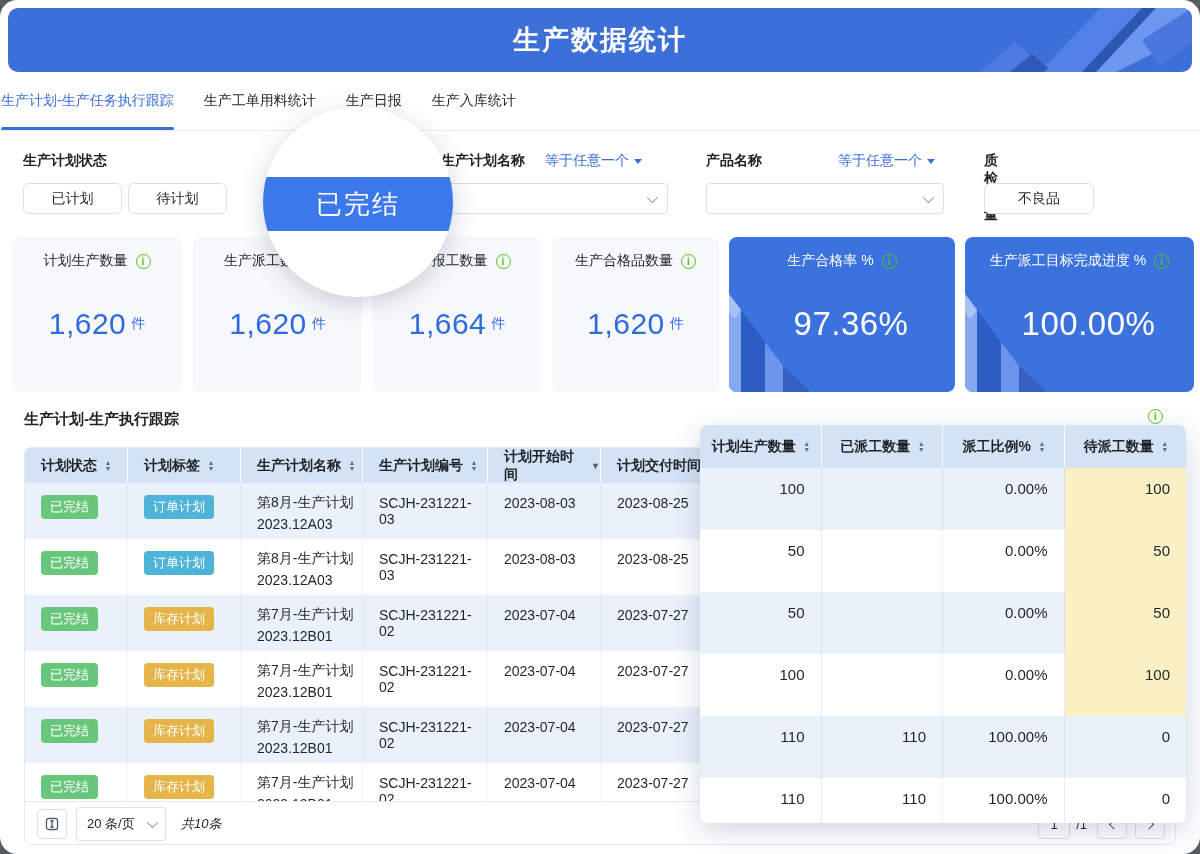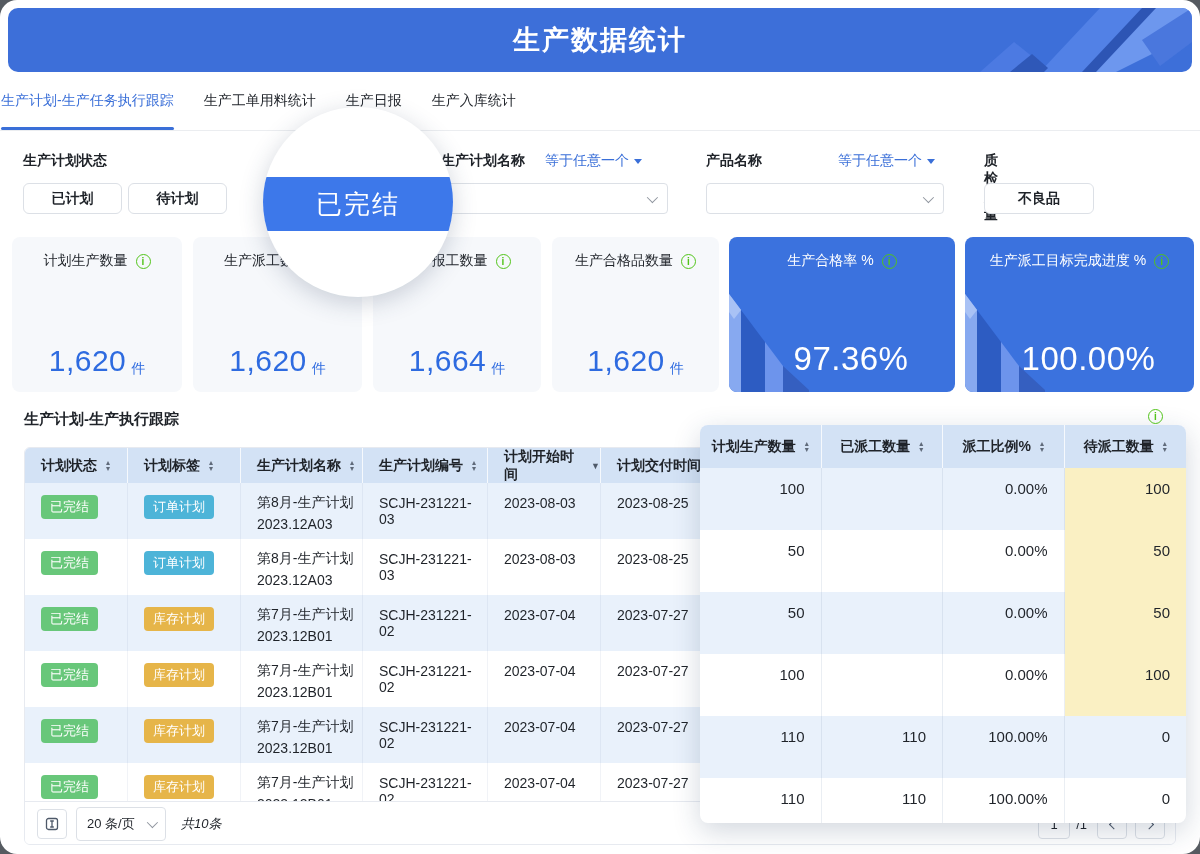--- a/index.html
+++ b/index.html
@@ -26,36 +26,36 @@
   .tab.active{color:var(--link); font-weight:500;}
   .tab.active::after{content:""; position:absolute; left:0; right:0; bottom:0; height:3px; border-radius:2px; background:var(--link);}
 
   
   .filters{position:absolute; left:0; top:131px; width:967px; height:106px; z-index:1;}
   .flabel{position:absolute; top:21px; font-size:14px; font-weight:700; color:var(--ink);}
   .fop{position:absolute; top:21px; font-size:14px; color:var(--link); display:flex; align-items:center; gap:5px; cursor:pointer;}
   .caret-dn{width:0;height:0;border-left:4px solid transparent;border-right:4px solid transparent;border-top:5px solid var(--link);}
   .fctl{position:absolute; top:52px; height:31px;}
   .fbtn{border:1px solid var(--ctl); border-radius:6px; background:#fff; font-size:14px; color:var(--ink);
-    display:inline-flex; align-items:center; justify-content:center; height:31px; cursor:pointer;font-weight:bold;}
+    display:inline-flex; align-items:center; justify-content:center; height:31px; cursor:pointer;}
   .fselect{border:1px solid var(--ctl); border-radius:4px; background:#fff; display:flex; align-items:center; justify-content:flex-end; padding-right:12px; cursor:pointer;}
   .chev{width:8px; height:8px; border-right:1.4px solid #8F959E; border-bottom:1.4px solid #8F959E; transform:rotate(45deg) translateY(-2px);}
 
   
   .bubble{position:absolute; left:263px; top:107px; width:190px; height:190px; border-radius:50%;
     background:#fff; box-shadow:0 6px 24px rgba(40,60,90,.22); overflow:hidden; z-index:9;}
   .bubble-pill{position:absolute; left:-6px; right:-6px; top:70px; height:54px; border-radius:10px;
     background:#3D78EA; color:#fff; font-size:26px; display:flex; align-items:center; justify-content:center; letter-spacing:2px;}
 
   
   .card{position:absolute; top:237px; height:155px; border-radius:8px; background:#F6F8FB; overflow:hidden; display:flex; flex-direction:column;}
   .card.blue{background:var(--card-blue);}
   .card-head{display:flex; align-items:center; justify-content:center; gap:8px; margin-top:15px; font-size:14px; color:var(--ink); position:relative; z-index:1;}
   .card.blue .card-head{color:#fff;}
-  .card-body{flex:1; display:flex; align-items:flex-end; justify-content:center; padding-bottom:14px; position:relative; z-index:1;}
+  .card-body{flex:1; display:flex; align-items:center; justify-content:center; padding-bottom:14px; position:relative; z-index:1;}
   .card-num{font-size:30px; font-weight:500; color:var(--value-blue); letter-spacing:.5px;}
   .card-unit{font-size:14px; color:var(--value-blue); margin-left:5px;}
   .card.blue .card-num{color:#fff; font-size:33px;margin-left:18px;}
   .info-i{width:15px; height:15px; border:1.3px solid var(--info); border-radius:50%; color:var(--info);
     font-size:10px; font-weight:700; display:inline-flex; align-items:center; justify-content:center; flex:none; font-style:normal;}
   .card-deco{position:absolute; left:0; bottom:0; z-index:0;}
 
   
   .section-title{position:absolute; left:24px; top:410px; font-size:15px; font-weight:700; color:var(--ink); z-index:1;}
   .section-info{position:absolute; left:1148px; top:409px; z-index:8;}

